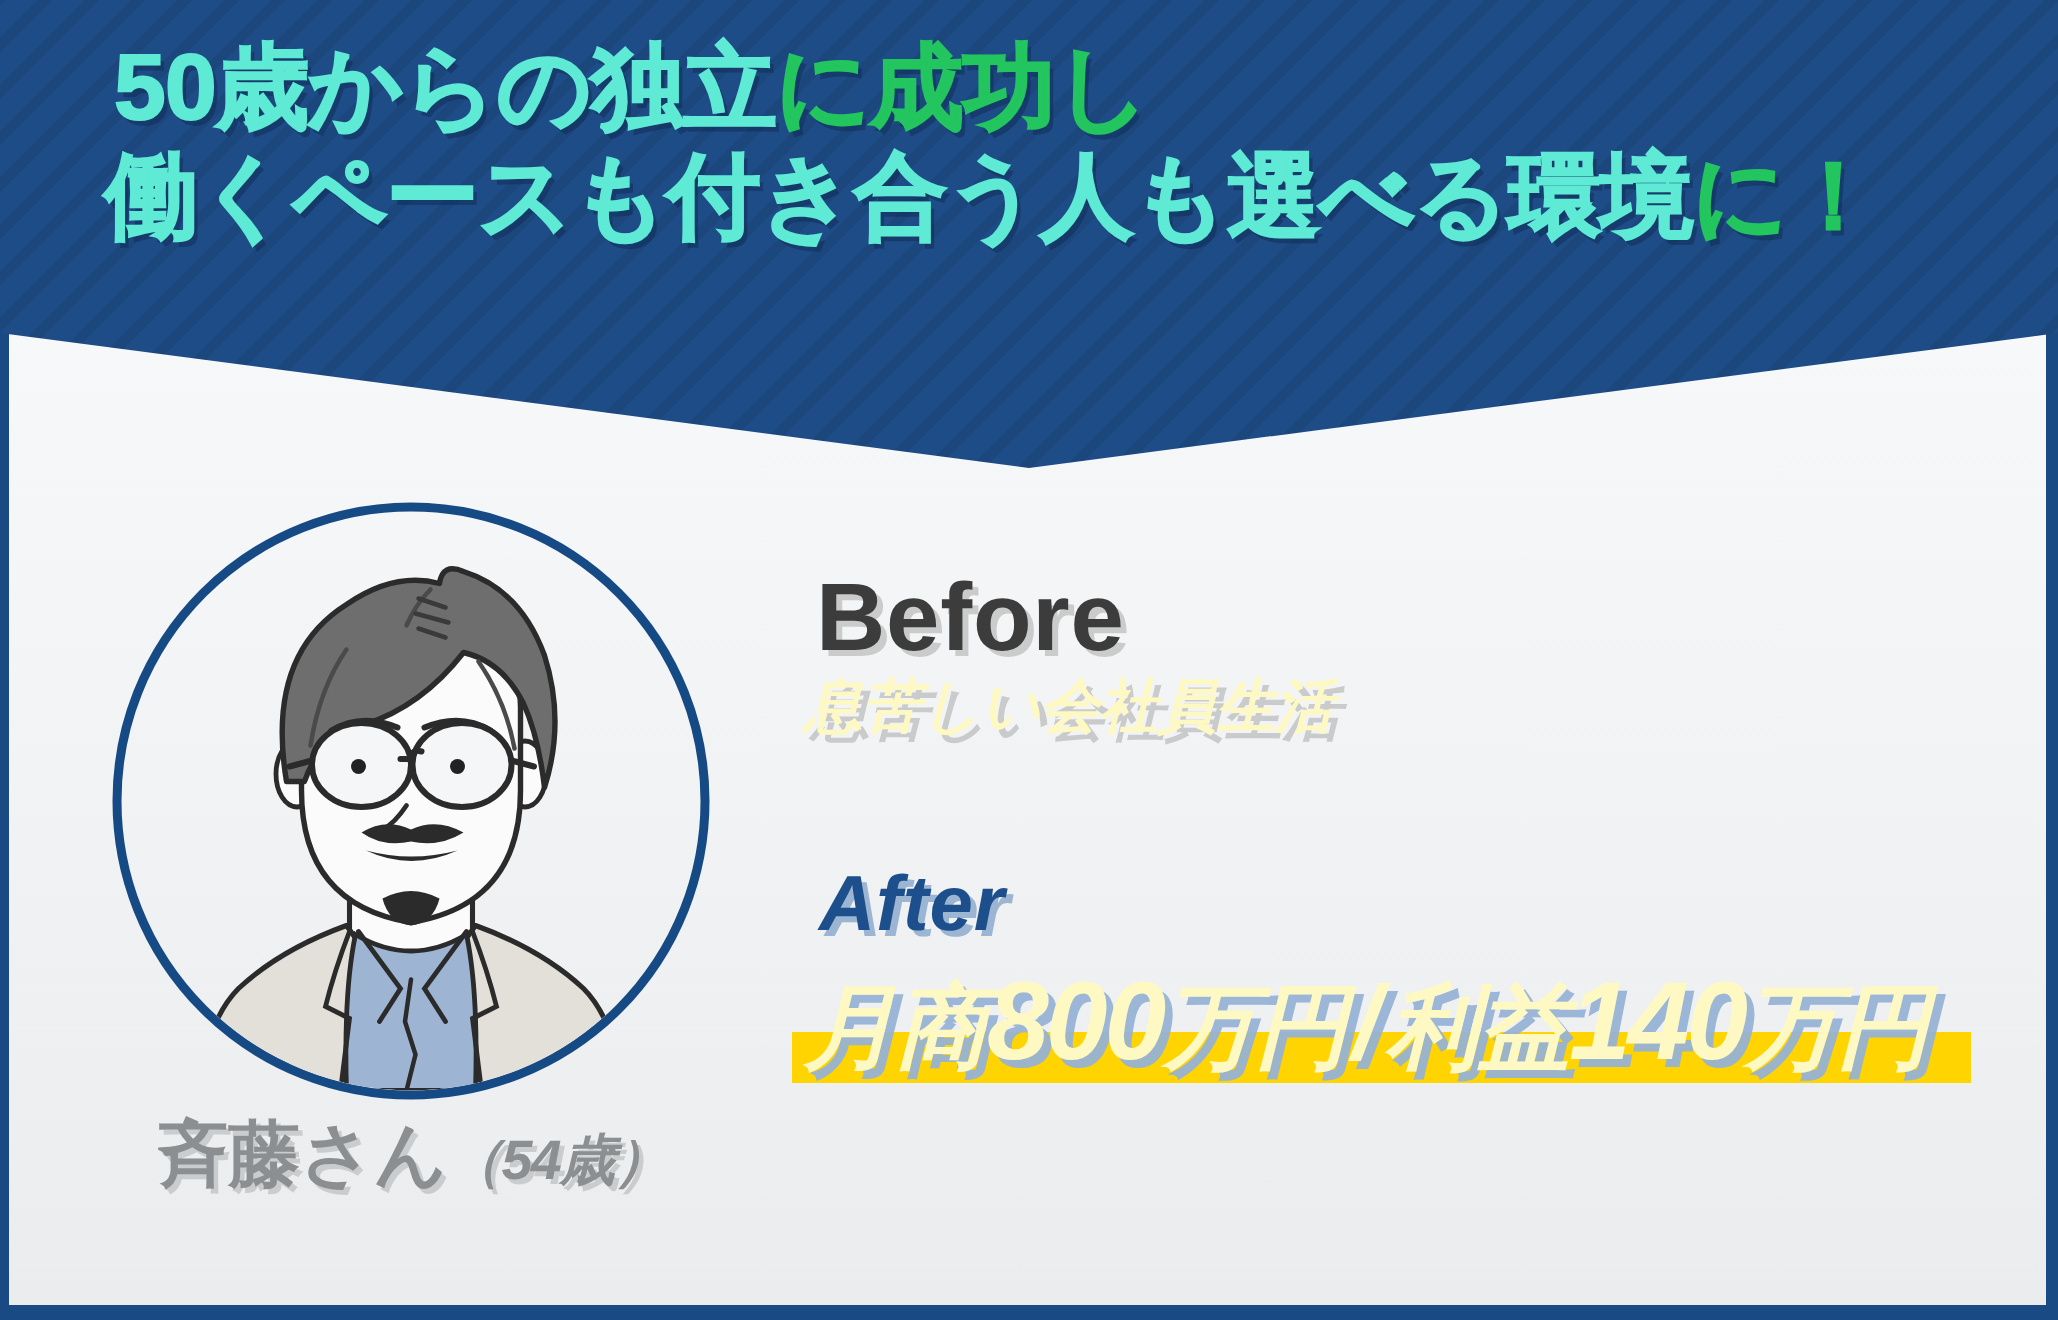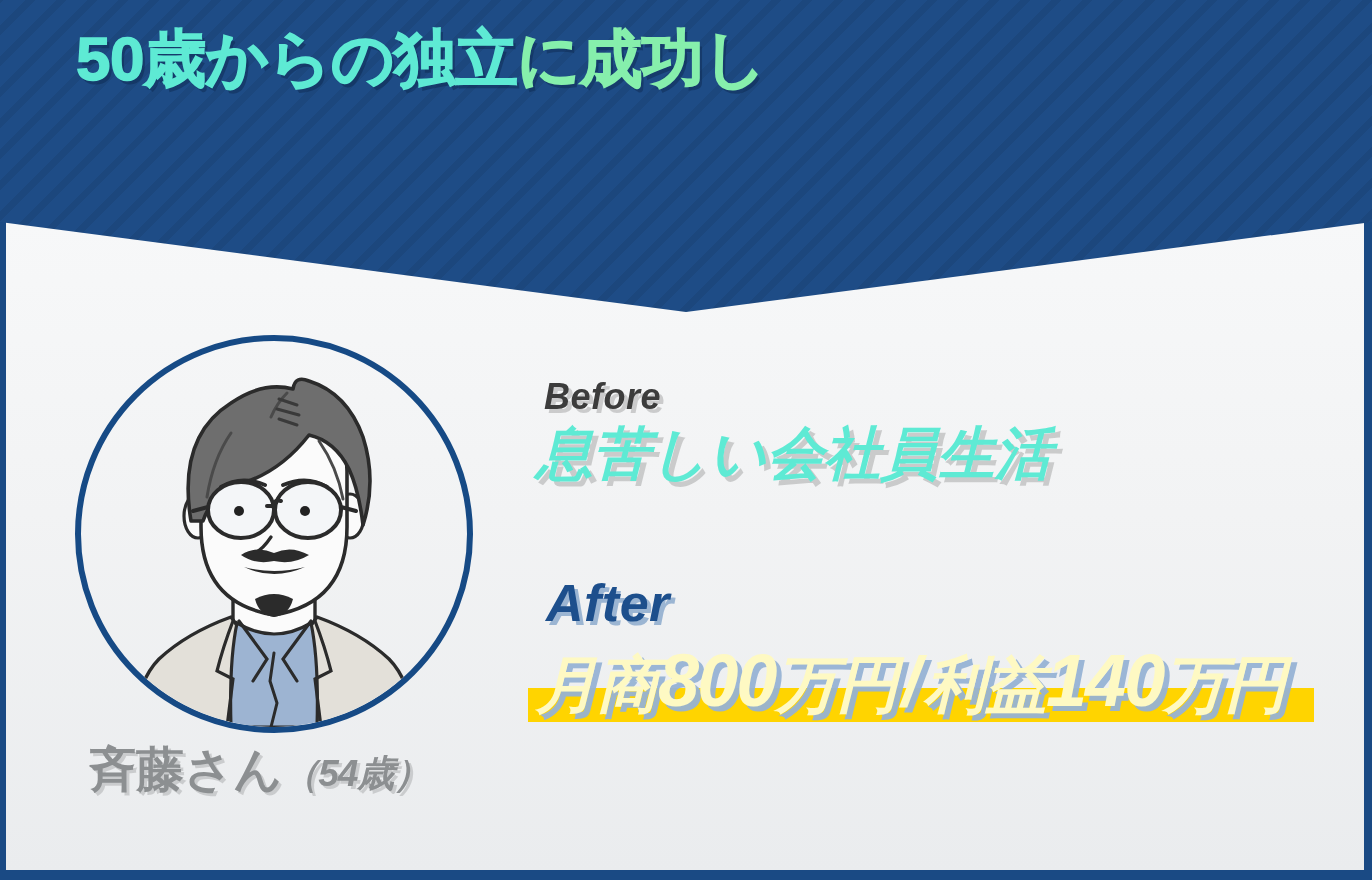--- a/index.html
+++ b/index.html
@@ -56,21 +56,21 @@
     letter-spacing: -0.5px;
     -webkit-text-stroke: 1.5px currentColor;
   }
   .title-line.l2 { margin-left: -6px; }
   .tx-yellow {
     color: #5eead4;
     text-shadow: 3px 4px 0 rgba(10,35,70,0.40);
     text-align: right;
   }
   .tx-white {
-    color: #86efac;
+    color: #22c55e;
     text-shadow: 3px 4px 0 rgba(10,35,70,0.40);
   }
 
   
   .body-panel {
     position: absolute;
     left: 6px;
     top: 222px;
     width: 1358px;
     height: 648px;
@@ -97,21 +97,21 @@
     border-radius: 50%;
     background: transparent;
     box-sizing: content-box;
     overflow: hidden;
   }
   .avatar-circle svg { display: block; }
 
   
   .person-name {
     position: absolute;
-    left: 88px;
+    left: 104px;
     top: 738px;
     z-index: 3;
     white-space: nowrap;
     font-size: 48px;
     font-weight: 900;
     color: #8c8f91;
     text-shadow: 3px 3px 0 rgba(0,0,0,0.14);
   }
   .person-age {
     font-size: 37px;
@@ -122,34 +122,33 @@
 
   
   .before-block {
     position: absolute;
     left: 536px;
     top: 378px;
     z-index: 3;
     white-space: nowrap;
   }
   .before-label {
-    font-size: 36px;
-    font-weight: 900;
-    font-style: italic;
+    font-size: 64px;
+    font-weight: 900;
     color: #3c3c3c;
     letter-spacing: 0.5px;
     text-shadow: 4px 4px 0 rgba(0,0,0,0.17);
     line-height: 1.05;
     padding-left: 8px;
   }
   .before-text {
-    font-size: 57px;
-    font-weight: 900;
-    font-style: italic;
-    color: #5eead4;
+    font-size: 39px;
+    font-weight: 900;
+    font-style: italic;
+    color: #fef9c3;
     letter-spacing: 0px;
     text-shadow: 5px 5px 0 rgba(0,0,0,0.17);
     line-height: 1.18;
     margin-top: 4px;
   }
 
   
   .after-block {
     position: absolute;
     left: 536px;
@@ -199,20 +198,21 @@
 <body>
 
 <div id="slide">
 
   <div class="body-panel"></div>
 
   <div class="header-band"></div>
 
   <div class="header-title">
     <div class="title-line l1"><span class="tx-yellow">50歳からの独立</span><span class="tx-white">に成功し</span></div>
+    <div class="title-line l2"><span class="tx-yellow">働くペースも付き合う人も選べる環境</span><span class="tx-white">に！</span></div>
   </div>
 
   <div class="avatar-wrap">
     <div class="avatar-circle">
       <svg width="386" height="386" viewBox="0 0 386 386">
         <defs>
           <clipPath id="circClip">
               <circle cx="193" cy="193" r="193"></circle>
             </clipPath>
         </defs>

